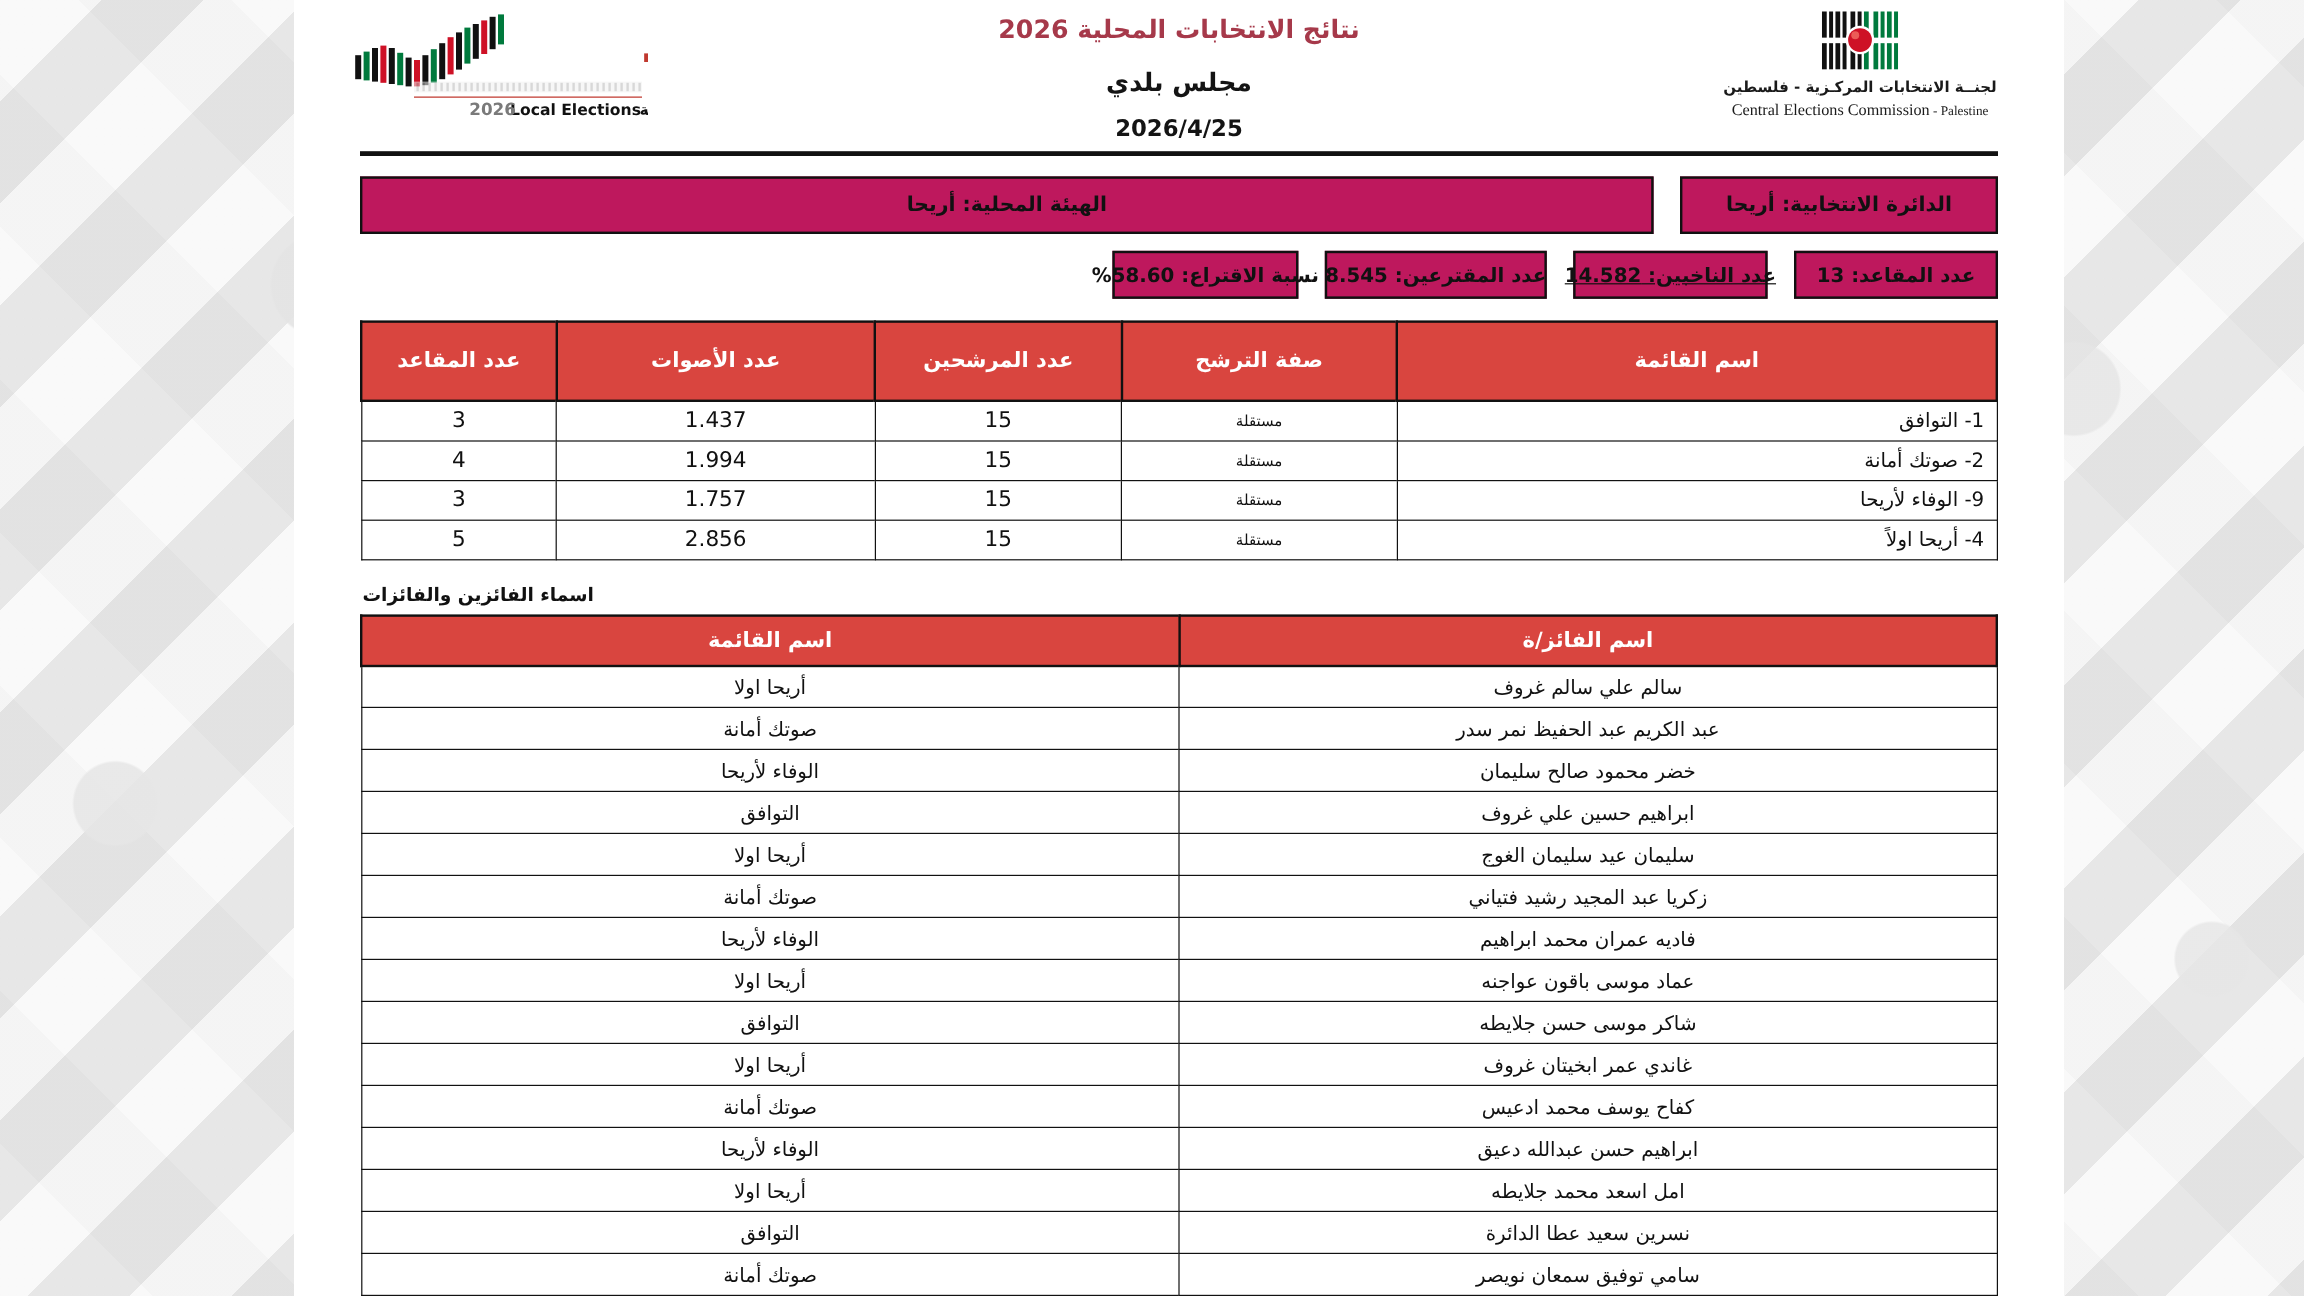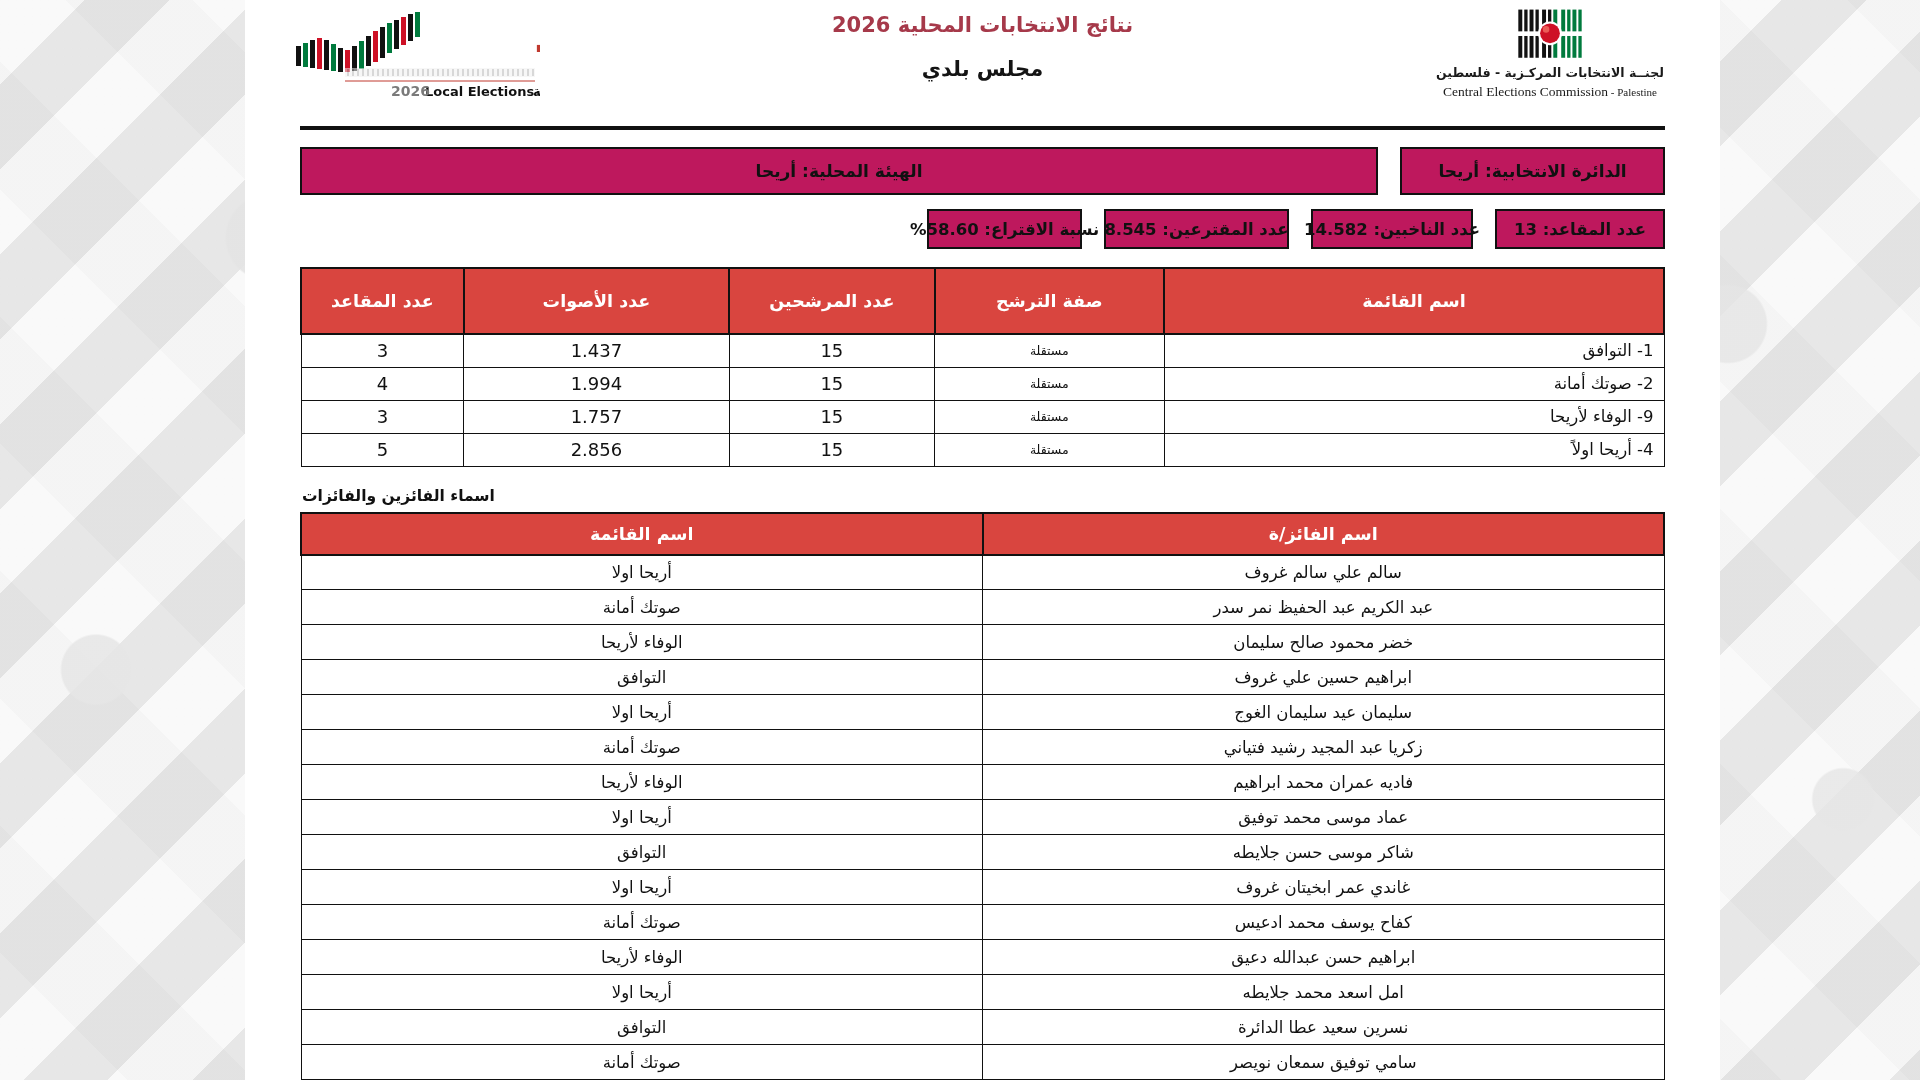--- a/index.html
+++ b/index.html
@@ -167,21 +167,21 @@
     text-align: center;
     white-space: nowrap;
   }
   .info-box.tall { height: 48px; }
   .info-box.short { height: 40px; font-size: 16.5px; }
 
   .box-district { width: 265px; }
   .box-locality { flex: 1; }
 
   .box-seats   { width: 170px; }
-  .box-voters  { width: 162px; }
+  .box-voters  { width: 162px; text-decoration: underline; }
   .box-ballots { width: 185px; }
   .box-turnout { width: 155px; }
   .info-row-2 .spacer { flex: 1; }
 
   
   .table-wrap { padding: 0 55px; }
 
   table {
     width: 100%;
     border-collapse: collapse;
@@ -295,20 +295,21 @@
         <circle cx="50" cy="38" r="15" fill="#ce1126"></circle>
         <circle cx="44" cy="32" r="5" fill="#f06a60" opacity="0.85"></circle>
       </svg>
       <div class="cec-name-ar">لجنــة الانتخابات المركـزية - فلسطين</div>
       <div class="cec-name-en"><span>Central Elections Commission</span><span class="small"> - </span><span class="small">Palestine</span></div>
     </div>
 
     <div class="title-block">
       <div class="main-title">نتائج الانتخابات المحلية 2026</div>
       <div class="sub-title">مجلس بلدي</div>
+      <div class="date-title">2026/4/25</div>
     </div>
 
     <div class="baqoun-logo-block">
       <svg class="baqoun-logo" viewBox="0 0 250 92">
         <g>
 
           <rect x="6" y="36" width="5" height="20" fill="#111"></rect>
           <rect x="13" y="33" width="5" height="24" fill="#007a3d"></rect>
           <rect x="20" y="30" width="5" height="28" fill="#111"></rect>
           <rect x="27" y="28" width="5" height="31" fill="#ce1126"></rect>
@@ -486,21 +487,21 @@
           </tr>
           <tr>
             <td>زكريا عبد المجيد رشيد فتياني</td>
             <td>صوتك أمانة</td>
           </tr>
           <tr>
             <td>فاديه عمران محمد ابراهيم</td>
             <td>الوفاء لأريحا</td>
           </tr>
           <tr>
-            <td>عماد موسى محمد توفيق</td>
+            <td>عماد موسى باقون عواجنه</td>
             <td>أريحا اولا</td>
           </tr>
           <tr>
             <td>شاكر موسى حسن جلايطه</td>
             <td>التوافق</td>
           </tr>
           <tr>
             <td>غاندي عمر ابخيتان غروف</td>
             <td>أريحا اولا</td>
           </tr>

